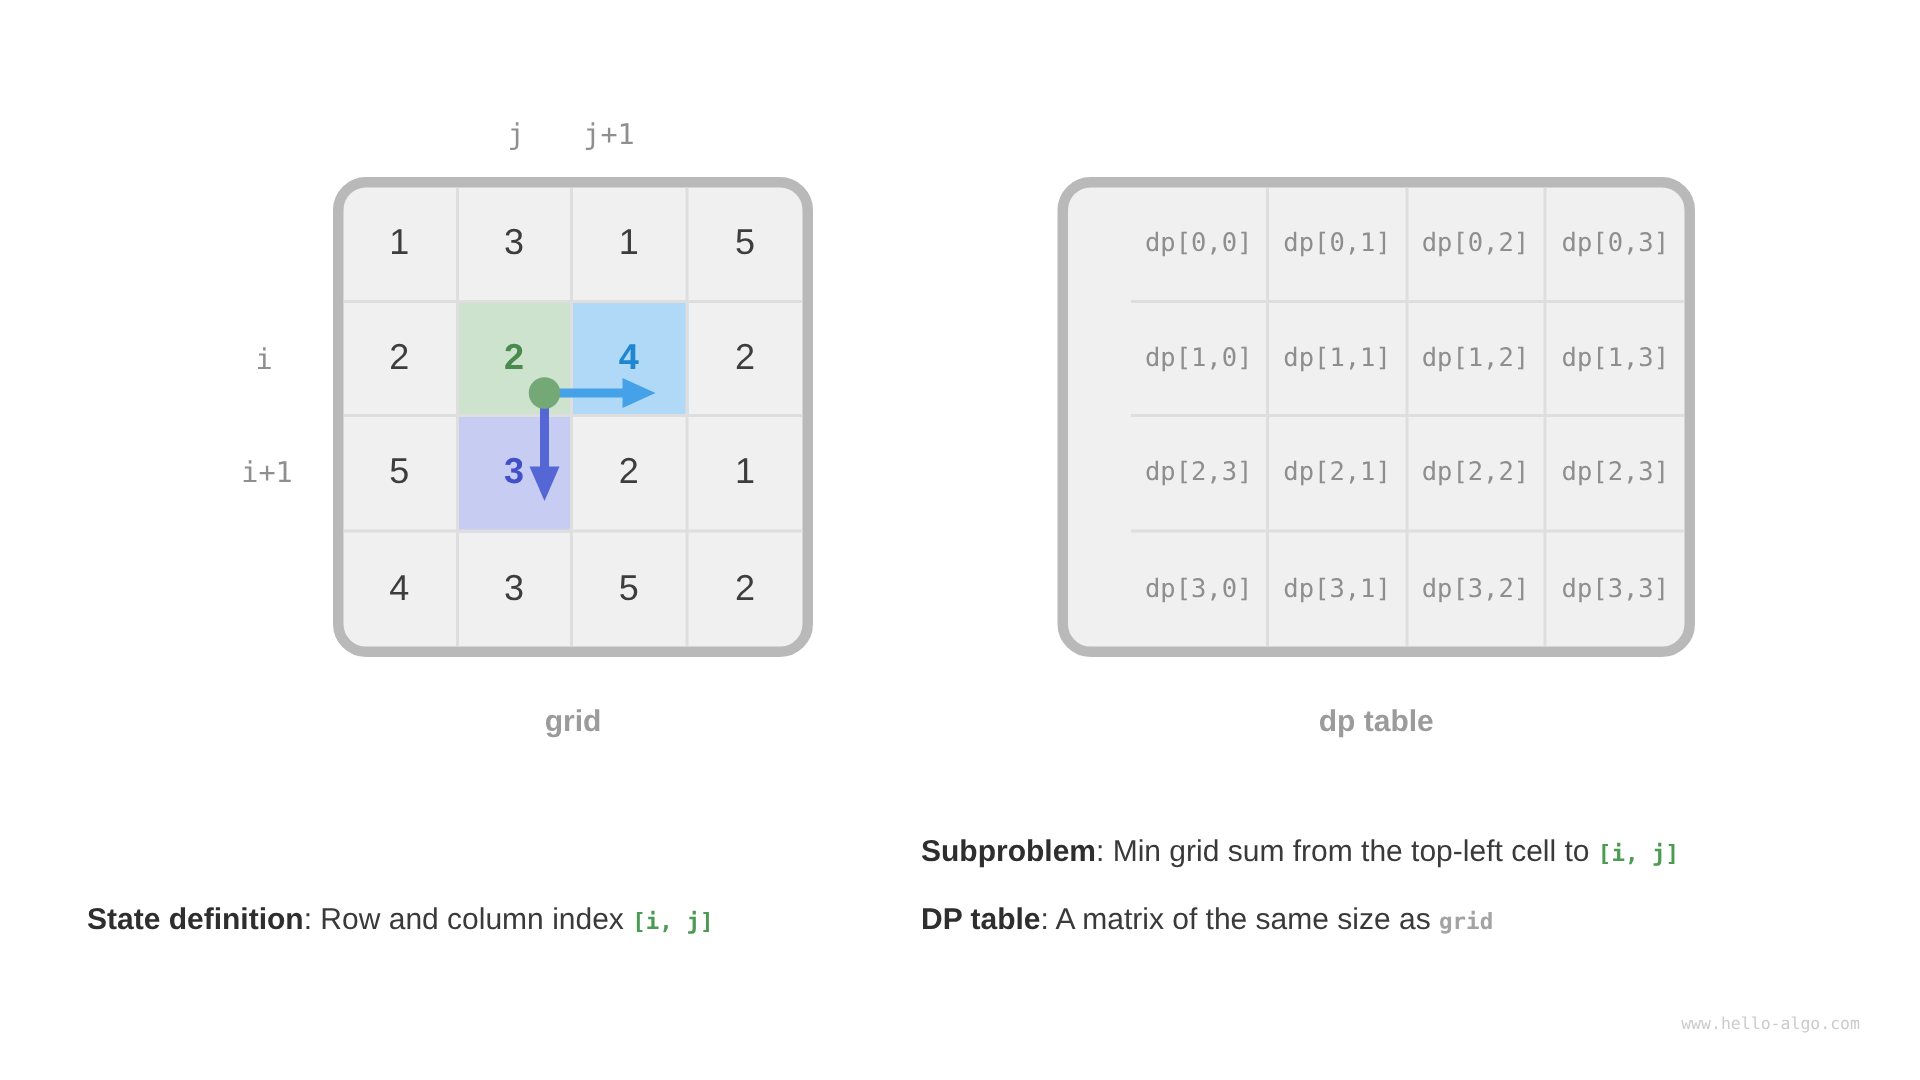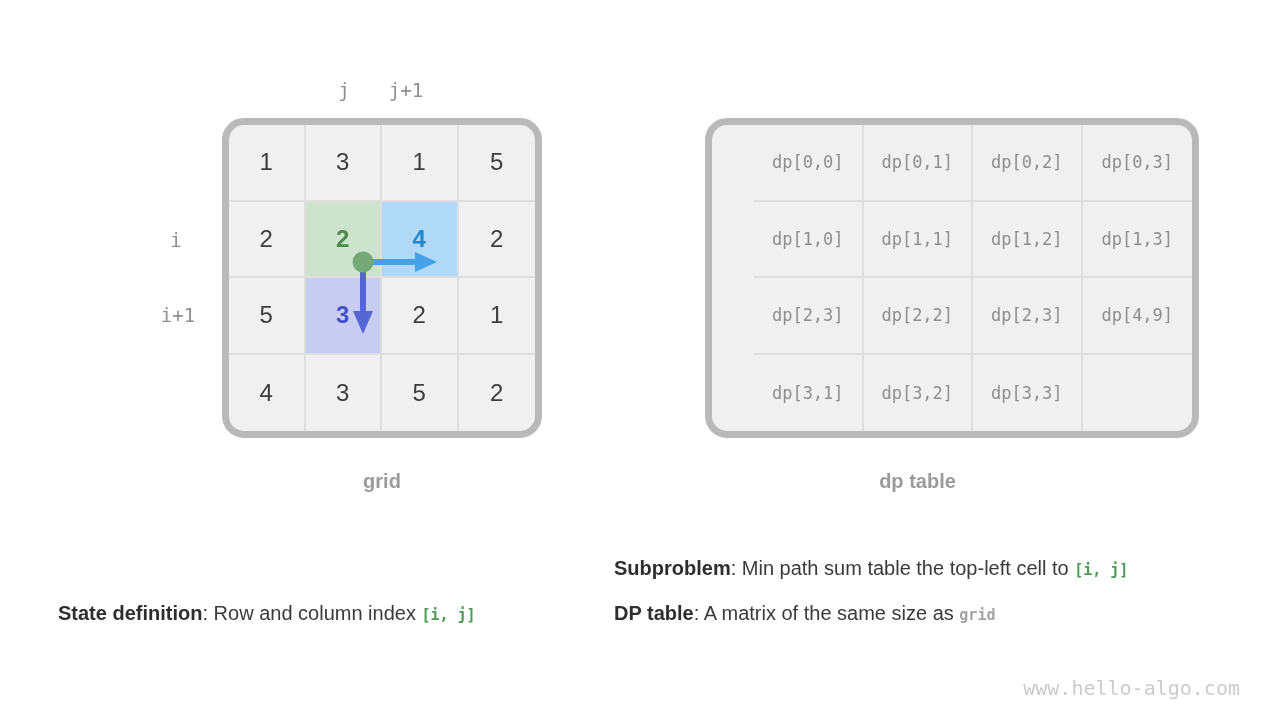--- a/index.html
+++ b/index.html
@@ -11,21 +11,21 @@
     position:absolute; font-family:"DejaVu Sans Mono", monospace;
     font-size:19px; color:#8f8f8f; text-align:center; line-height:24px;
   }
   .grid-box {
     position:absolute; box-sizing:border-box; top:118px; height:320px;
     border:7px solid #b9b9b9; border-radius:22px; background:#f0f0f1;
     display:grid; grid-template-columns:repeat(4,1fr); grid-template-rows:repeat(4,1fr);
     overflow:hidden;
   }
   .grid-box.left { left:222px; width:320px; }
-  .grid-box.dp   { left:705px; width:494px;padding-left:42px; }
+  .grid-box.dp   { left:705px; width:425px;padding-left:42px; }
   .cell {
     display:flex; align-items:center; justify-content:center;
     border-right:2px solid #dedede; border-bottom:2px solid #dedede;
     font-size:24px; color:#3d3d3d;
   }
   .cell:nth-child(4n) { border-right:none; }
   .cell:nth-child(n+13) { border-bottom:none; }
   .cell.green  { background:#cee3ce; color:#4b8a4f; font-weight:bold; }
   .cell.blue   { background:#b0d9f7; color:#1f86cf; font-weight:bold; }
   .cell.purple { background:#c6ccf2; color:#4250c8; font-weight:bold; }
@@ -41,21 +41,21 @@
   .caption.dp   { left:705px; width:425px; }
   .note { position:absolute; margin:0; font-size:20px; color:#3a3a3a; white-space:nowrap; }
   .note b { font-weight:700; color:#2e2e2e; }
   .note code {
     font-family:"DejaVu Sans Mono", monospace; font-weight:bold; font-size:15px;
   }
   .code-green { color:#4c9b52; }
   .code-gray  { color:#a3a3a3; }
   .watermark {
     position:absolute; right:40px; top:676px;
-    font-family:"DejaVu Sans Mono", monospace; font-size:20px; color:#cbcbcb;
+    font-family:"DejaVu Sans Mono", monospace; font-size:11px; color:#cbcbcb;
   }
 </style>
 </head>
 <body>
 
 <div class="stage">
 
   <div class="mono-label" style="left:324px; top:78px; width:40px;">j</div>
   <div class="mono-label" style="left:375px; top:78px; width:62px;">j+1</div>
 
@@ -94,35 +94,36 @@
   <div class="grid-box dp">
     <div class="cell">dp[0,0]</div>
     <div class="cell">dp[0,1]</div>
     <div class="cell">dp[0,2]</div>
     <div class="cell">dp[0,3]</div>
     <div class="cell">dp[1,0]</div>
     <div class="cell">dp[1,1]</div>
     <div class="cell">dp[1,2]</div>
     <div class="cell">dp[1,3]</div>
     <div class="cell">dp[2,3]</div>
+    <div class="cell">dp[2,1]</div>
     <div class="cell">dp[2,2]</div>
     <div class="cell">dp[2,3]</div>
-    <div class="cell">dp[4,9]</div>
+    <div class="cell">dp[3,0]</div>
     <div class="cell">dp[3,1]</div>
     <div class="cell">dp[3,2]</div>
     <div class="cell">dp[3,3]</div>
   </div>
 
   <div class="caption dp">dp table</div>
 
   <p class="note" style="left:58px; top:602px;">
     <b>State definition</b><span>: Row and column index </span><code class="code-green">[i, j]</code>
   </p>
   <p class="note" style="left:614px; top:557px;">
-    <b>Subproblem</b><span>: Min path sum table the top-left cell to </span><code class="code-green">[i, j]</code>
+    <b>Subproblem</b><span>: Min grid sum from the top-left cell to </span><code class="code-green">[i, j]</code>
   </p>
   <p class="note" style="left:614px; top:602px;">
     <b>DP table</b><span>: A matrix of the same size as </span><code class="code-gray">grid</code>
   </p>
 
   <div class="watermark">www.hello-algo.com</div>
 
 </div>
 
 </body></html>

